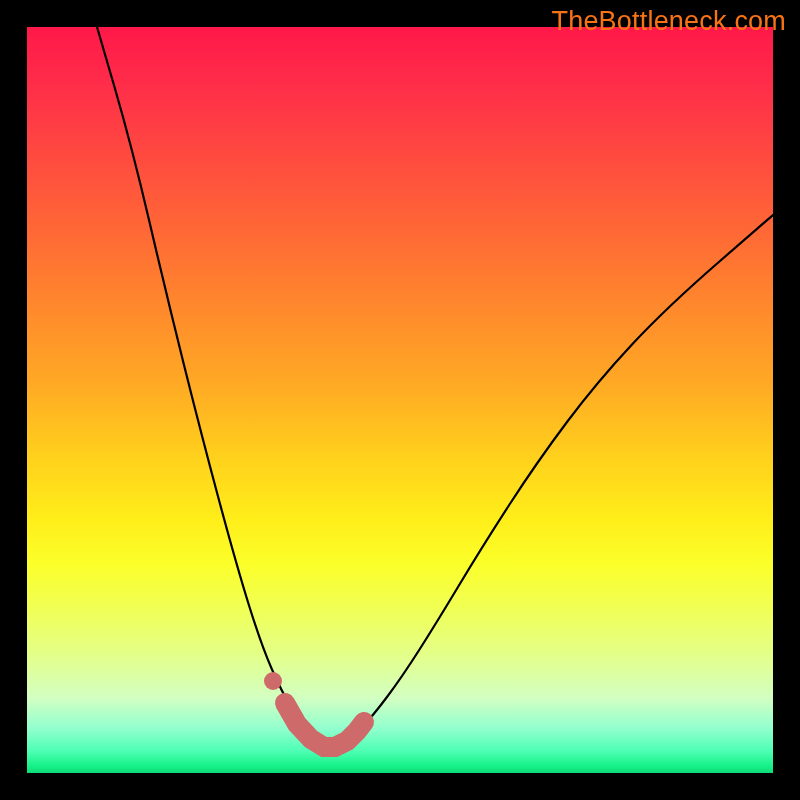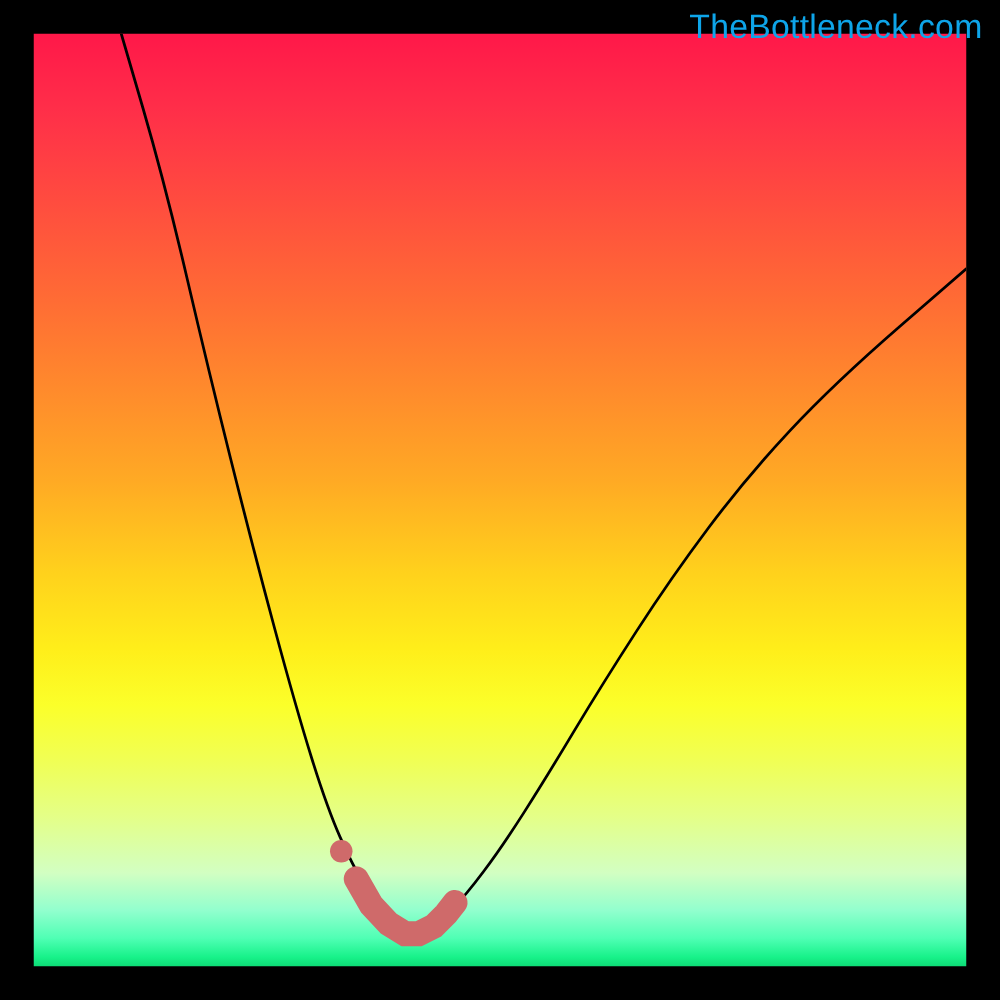--- a/index.html
+++ b/index.html
@@ -33,21 +33,21 @@
       #92ffce 94%,
       #4fffb4 97%,
       #18f28a 99%,
       #0ddc76 100%
     );
   }
   .watermark {
     position: absolute;
     top: 6px;
     right: 14px;
-    color: #0ea5e9;
+    color: #f97316;
     font-size: 27px;
     font-weight: 500;
     letter-spacing: 0.2px;
     z-index: 5;
   }
   svg.curve {
     position: absolute;
     left: 0;
     top: 0;
     width: 746px;

